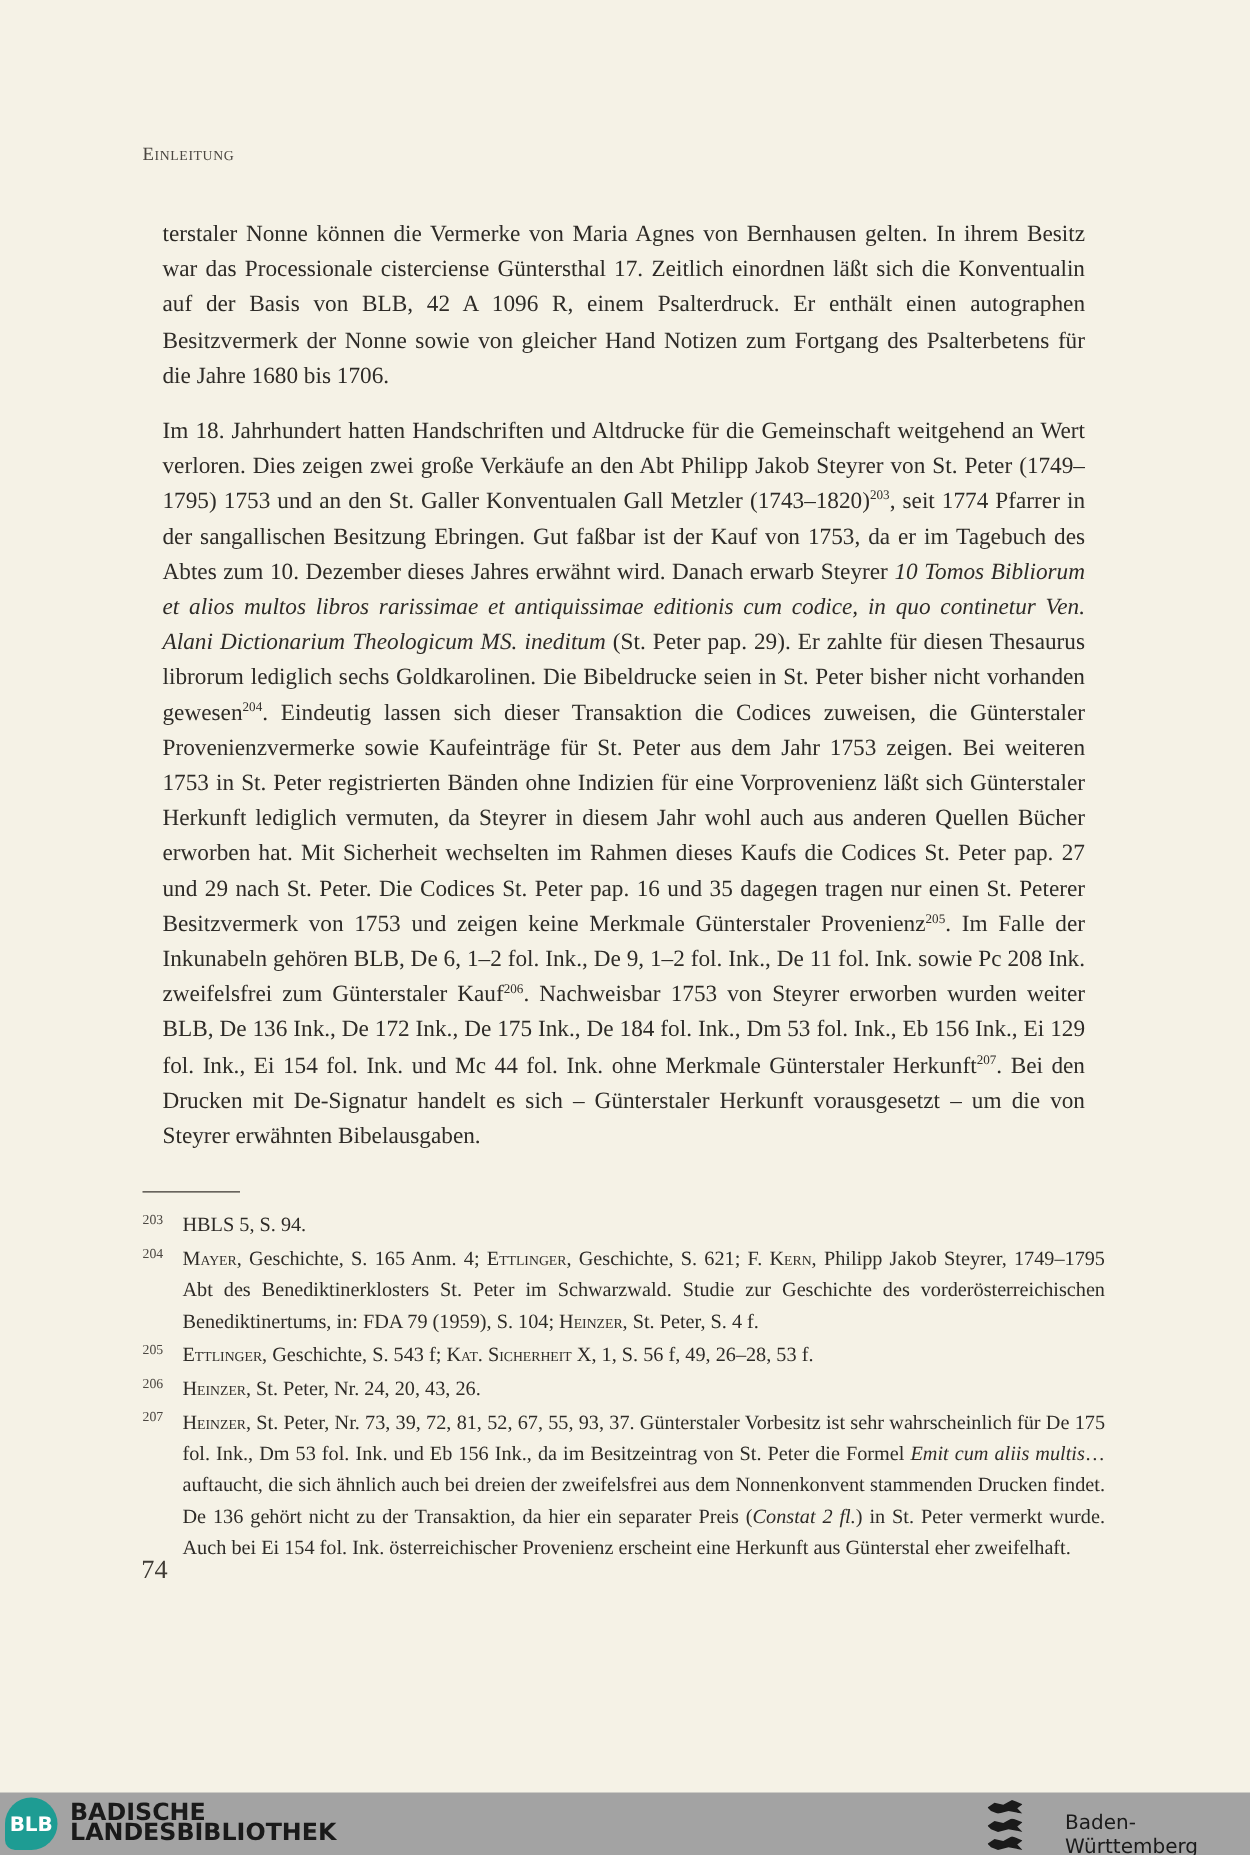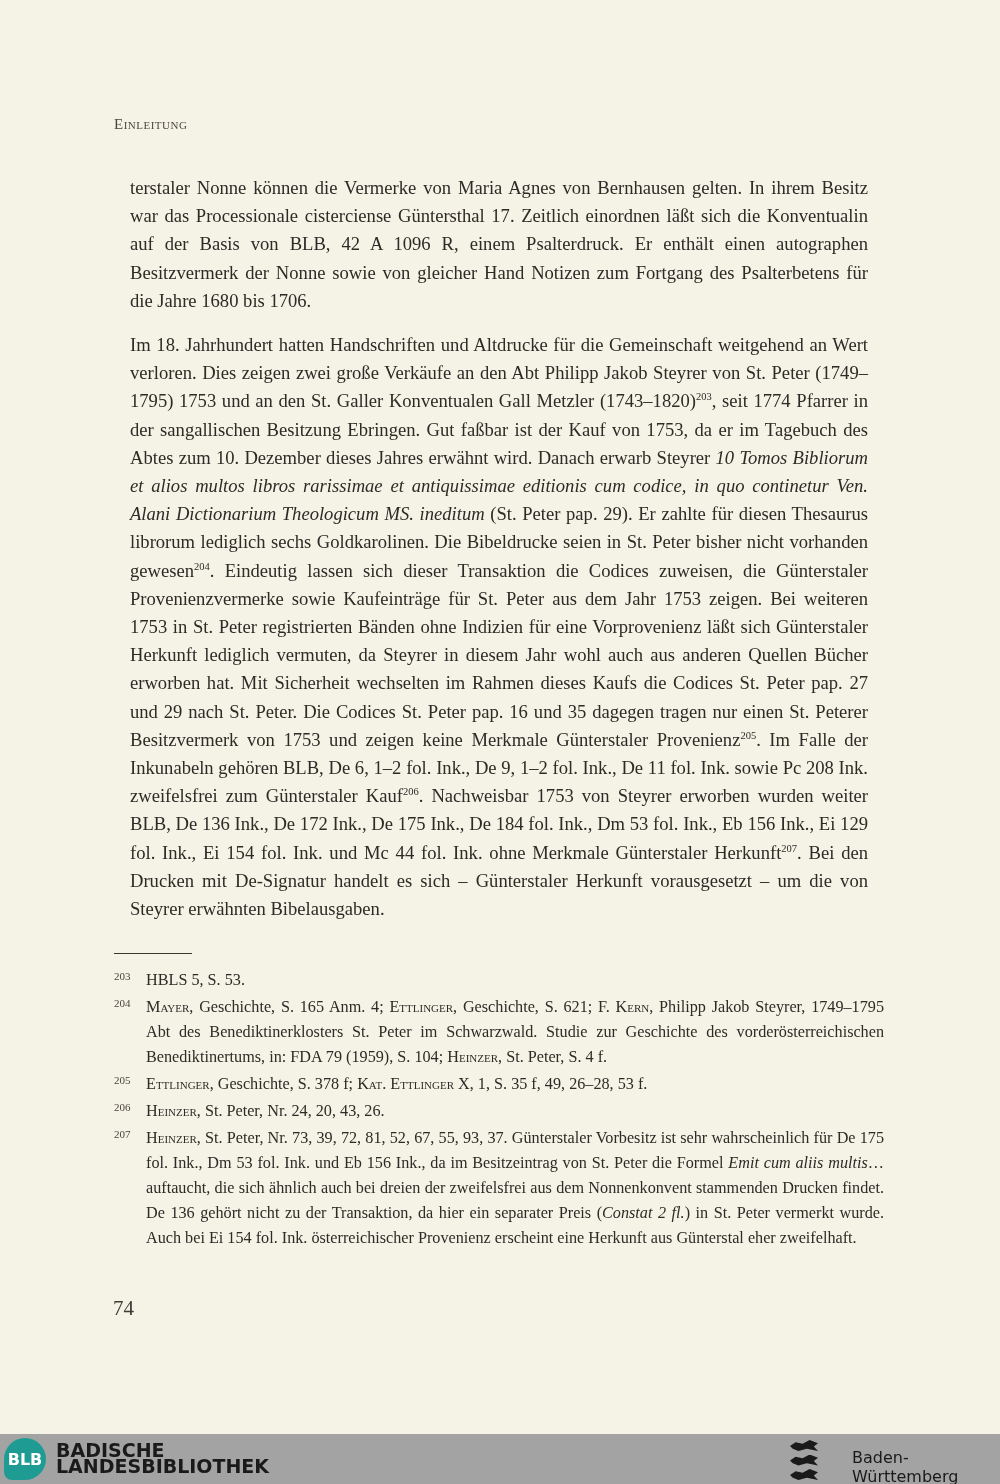--- a/index.html
+++ b/index.html
@@ -27,21 +27,21 @@
   }
   .footnotes {
     position: absolute; left: 114px; top: 968px; width: 770px;
     font-size: 16.2px; line-height: 25.2px;
   }
   .fn { position: relative; padding-left: 32px; text-align: justify; margin: 0 0 1.6px 0; }
   .fn-num { position: absolute; left: 0; top: -4px; font-size: 11px; color: #4a4640; }
   .sc { font-variant: small-caps; }
   i { font-style: italic; }
   .page-number {
-    position: absolute; left: 113px; top: 1296px; font-size: 21px; color: #3f3b35;
+    position: absolute; left: 113px; top: 1243px; font-size: 21px; color: #3f3b35;
   }
   .footer {
     position: absolute; left: 0; top: 1434px; width: 1000px; height: 50px;
     background: #a3a3a3;
   }
   .blb-logo {
     position: absolute; left: 4px; top: 4px; width: 42px; height: 42px;
     background: #1e9c93; border-radius: 50% 50% 50% 8px;
     color: #ffffff; font-family: "DejaVu Sans", sans-serif; font-weight: bold; font-size: 16px;
     display: flex; align-items: center; justify-content: center; text-align: right;
@@ -70,29 +70,29 @@
   <div class="body-text">
     <p><span>terstaler Nonne können die Vermerke von Maria Agnes von Bernhausen gelten. In ihrem Be­sitz war das Processionale cisterciense Güntersthal 17. Zeitlich einordnen läßt sich die Kon­ventualin auf der Basis von BLB, 42 A 1096 R, einem Psalterdruck. Er enthält einen autogra­phen Besitzvermerk der Nonne sowie von gleicher Hand Notizen zum Fortgang des Psalter­betens für die Jahre 1680 bis 1706.</span></p>
     <p><span>Im 18. Jahrhundert hatten Handschriften und Altdrucke für die Gemeinschaft weitgehend an Wert verloren. Dies zeigen zwei große Verkäufe an den Abt Philipp Jakob Steyrer von St. Pe­ter (1749–1795) 1753 und an den St. Galler Konventualen Gall Metzler (1743–1820)</span><sup>203</sup><span>, seit 1774 Pfarrer in der sangallischen Besitzung Ebringen. Gut faßbar ist der Kauf von 1753, da er im Tagebuch des Abtes zum 10. Dezember dieses Jahres erwähnt wird. Danach erwarb Steyrer </span><i>10 Tomos Bibliorum et alios multos libros rarissimae et antiquissimae editionis cum codi­ce, in quo continetur Ven. Alani Dictionarium Theologicum MS. ineditum</i><span> (St. Peter pap. 29). Er zahlte für diesen Thesaurus librorum lediglich sechs Goldkarolinen. Die Bibeldrucke seien in St. Peter bisher nicht vorhanden gewesen</span><sup>204</sup><span>. Eindeutig lassen sich dieser Transaktion die Codices zuweisen, die Günterstaler Provenienzvermerke sowie Kaufeinträge für St. Peter aus dem Jahr 1753 zeigen. Bei weiteren 1753 in St. Peter registrierten Bänden ohne Indizien für eine Vorprovenienz läßt sich Günterstaler Herkunft lediglich vermuten, da Steyrer in diesem Jahr wohl auch aus anderen Quellen Bücher erworben hat. Mit Sicherheit wechselten im Rah­men dieses Kaufs die Codices St. Peter pap. 27 und 29 nach St. Peter. Die Codices St. Peter pap. 16 und 35 dagegen tragen nur einen St. Peterer Besitzvermerk von 1753 und zeigen keine Merkmale Günterstaler Provenienz</span><sup>205</sup><span>. Im Falle der Inkunabeln gehören BLB, De 6, 1–2 fol. Ink., De 9, 1–2 fol. Ink., De 11 fol. Ink. sowie Pc 208 Ink. zweifelsfrei zum Günterstaler Kauf</span><sup>206</sup><span>. Nachweisbar 1753 von Steyrer erworben wurden weiter BLB, De 136 Ink., De 172 Ink., De 175 Ink., De 184 fol. Ink., Dm 53 fol. Ink., Eb 156 Ink., Ei 129 fol. Ink., Ei 154 fol. Ink. und Mc 44 fol. Ink. ohne Merkmale Günterstaler Herkunft</span><sup>207</sup><span>. Bei den Drucken mit De-Signatur handelt es sich – Günterstaler Herkunft vorausgesetzt – um die von Steyrer erwähn­ten Bibelausgaben.</span></p>
   </div>
 
   <div class="rule"></div>
 
   <div class="footnotes">
     <div class="fn">
       <span class="fn-num">203</span>
-      <span>HBLS 5, S. 53.</span>
+      <span>HBLS 5, S. 94.</span>
     </div>
     <div class="fn">
       <span class="fn-num">204</span>
       <span class="sc">Mayer</span><span>, Geschichte, S. 165 Anm. 4; </span><span class="sc">Ettlinger</span><span>, Geschichte, S. 621; F. </span><span class="sc">Kern</span><span>, Philipp Jakob Steyrer, 1749–1795 Abt des Benediktinerklosters St. Peter im Schwarzwald. Studie zur Geschichte des vor­derösterreichischen Benediktinertums, in: FDA 79 (1959), S. 104; </span><span class="sc">Heinzer</span><span>, St. Peter, S. 4 f.</span>
     </div>
     <div class="fn">
       <span class="fn-num">205</span>
-      <span class="sc">Ettlinger</span><span>, Geschichte, S. 378 f; </span><span class="sc">Kat. Ettlinger</span><span> X, 1, S. 35 f, 49, 26–28, 53 f.</span>
+      <span class="sc">Ettlinger</span><span>, Geschichte, S. 543 f; </span><span class="sc">Kat. Sicherheit</span><span> X, 1, S. 56 f, 49, 26–28, 53 f.</span>
     </div>
     <div class="fn">
       <span class="fn-num">206</span>
       <span class="sc">Heinzer</span><span>, St. Peter, Nr. 24, 20, 43, 26.</span>
     </div>
     <div class="fn">
       <span class="fn-num">207</span>
       <span class="sc">Heinzer</span><span>, St. Peter, Nr. 73, 39, 72, 81, 52, 67, 55, 93, 37. Günterstaler Vorbesitz ist sehr wahr­scheinlich für De 175 fol. Ink., Dm 53 fol. Ink. und Eb 156 Ink., da im Besitzeintrag von St. Peter die Formel </span><i>Emit cum aliis multis</i><span>… auftaucht, die sich ähnlich auch bei dreien der zweifelsfrei aus dem Nonnenkonvent stammenden Drucken findet. De 136 gehört nicht zu der Transaktion, da hier ein separater Preis (</span><i>Constat 2 fl.</i><span>) in St. Peter vermerkt wurde. Auch bei Ei 154 fol. Ink. österreichi­scher Provenienz erscheint eine Herkunft aus Günterstal eher zweifelhaft.</span>
     </div>
   </div>

